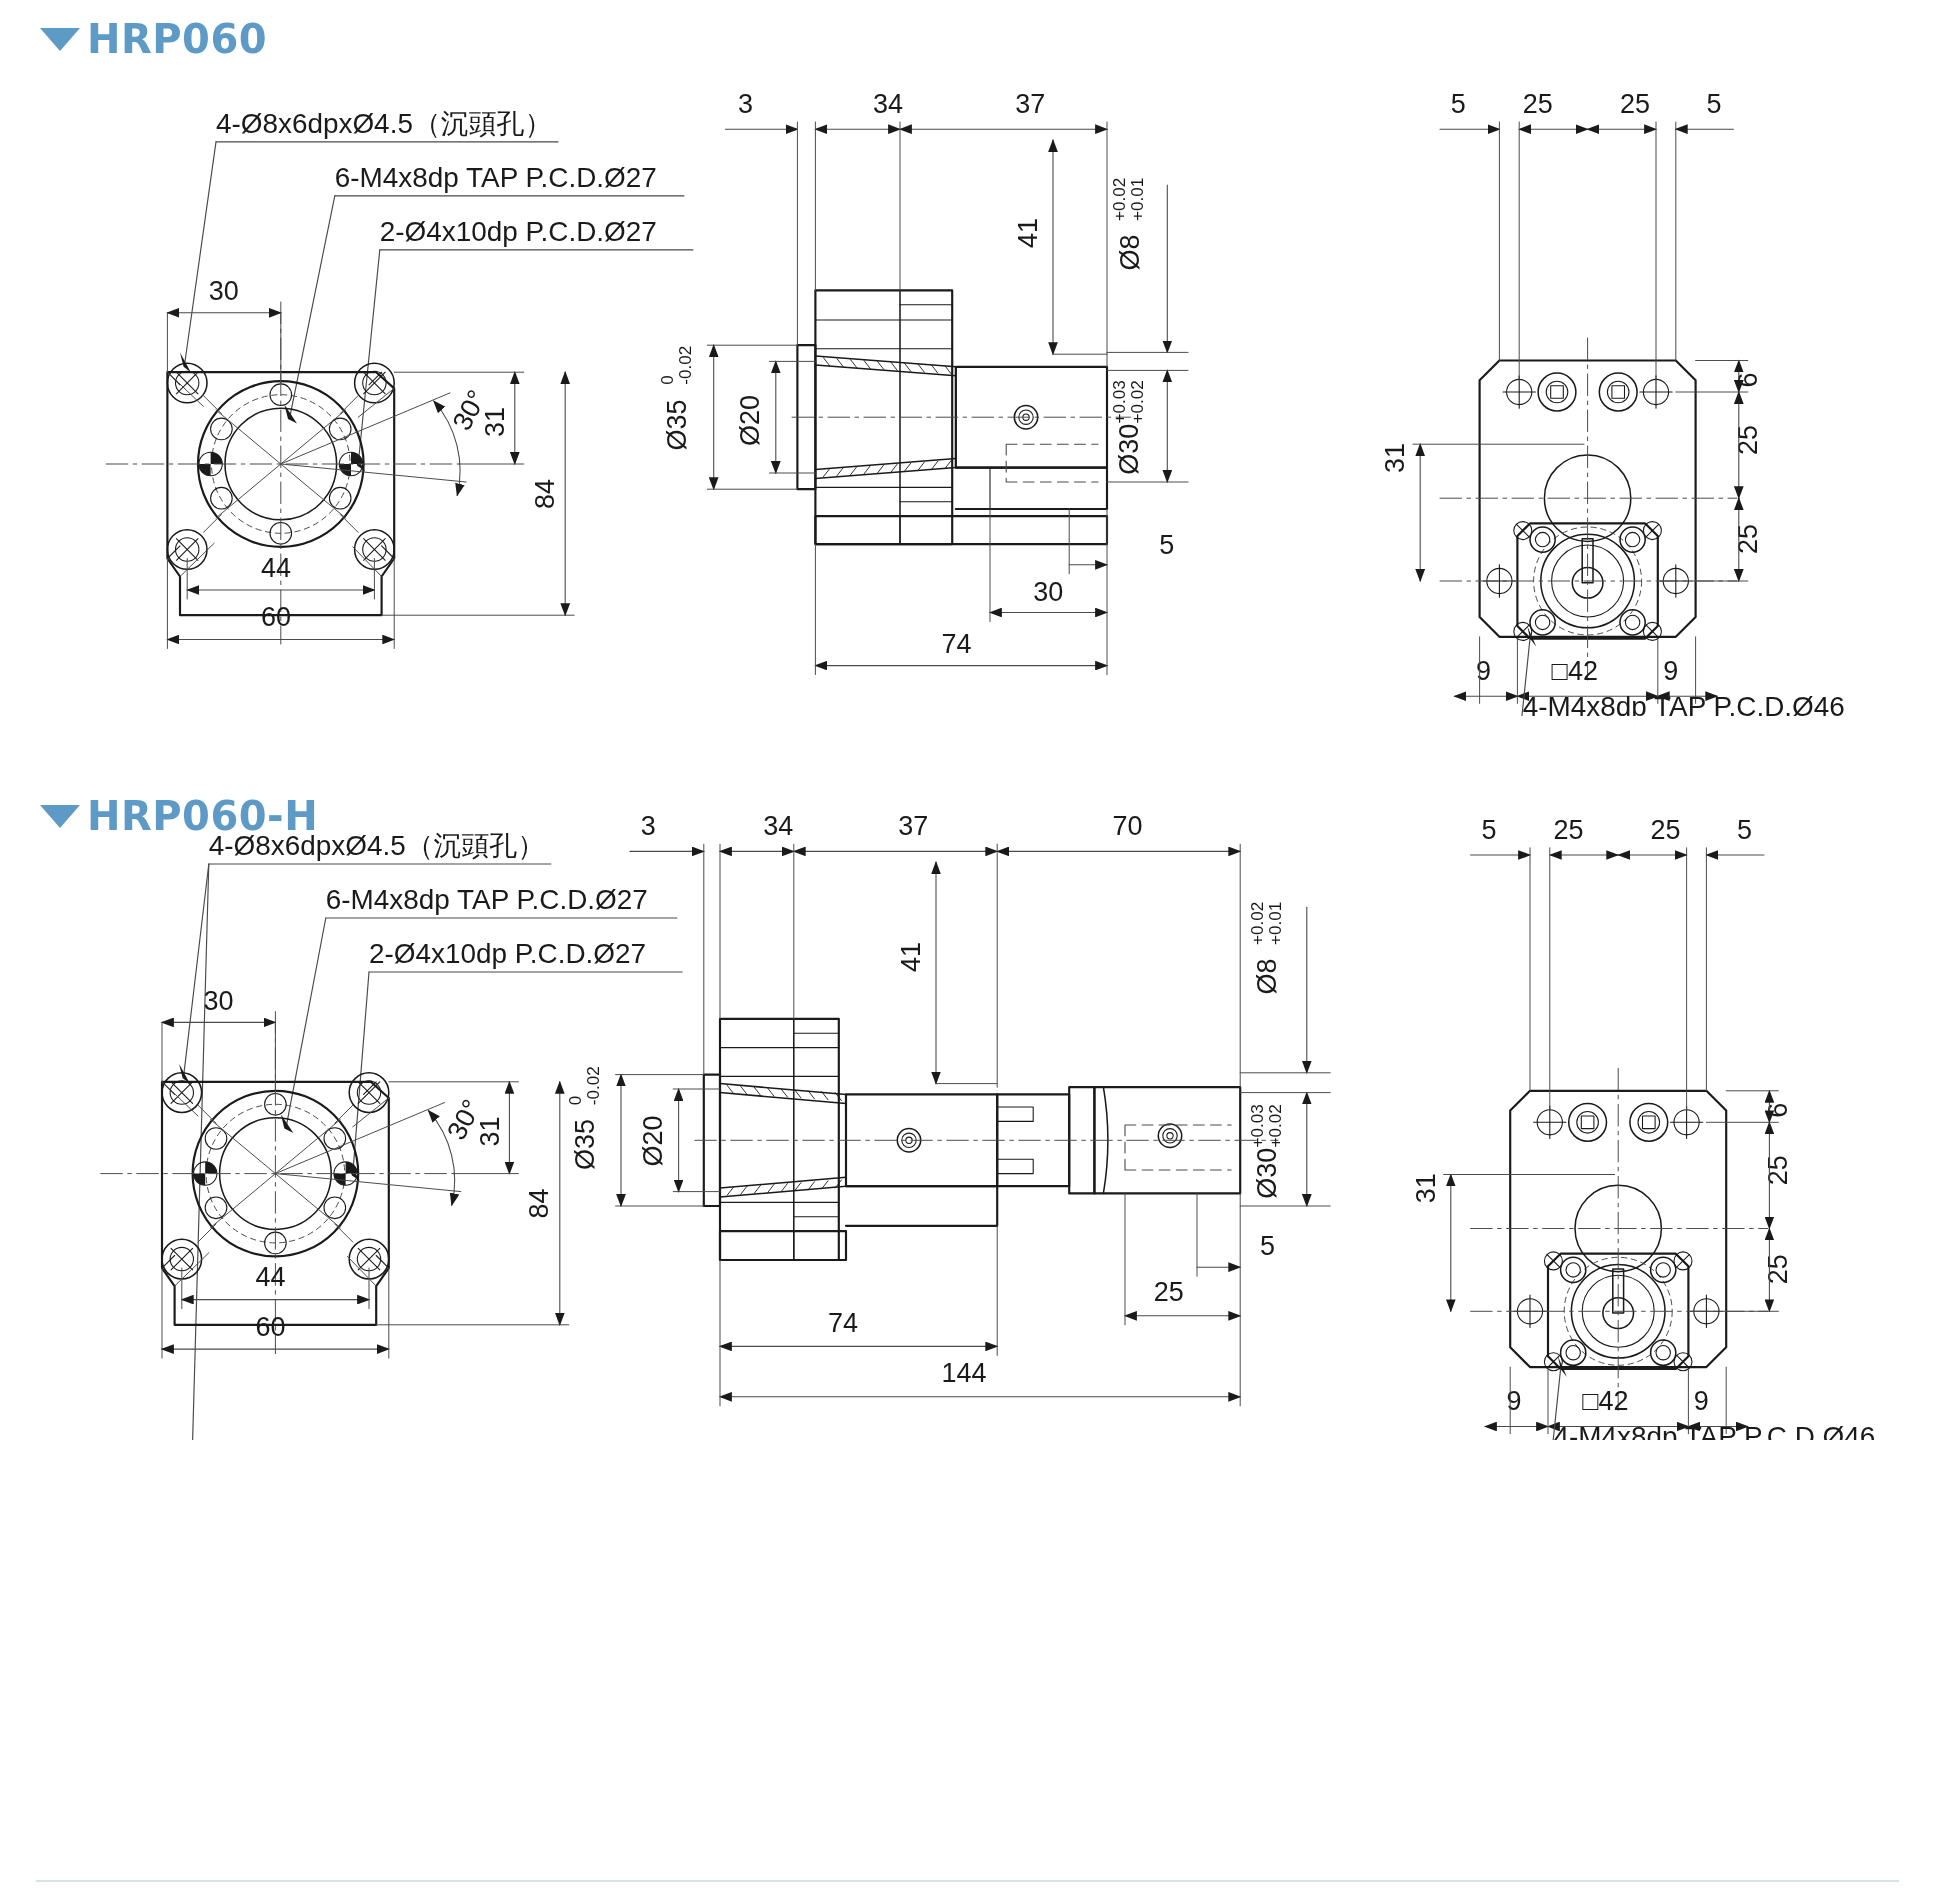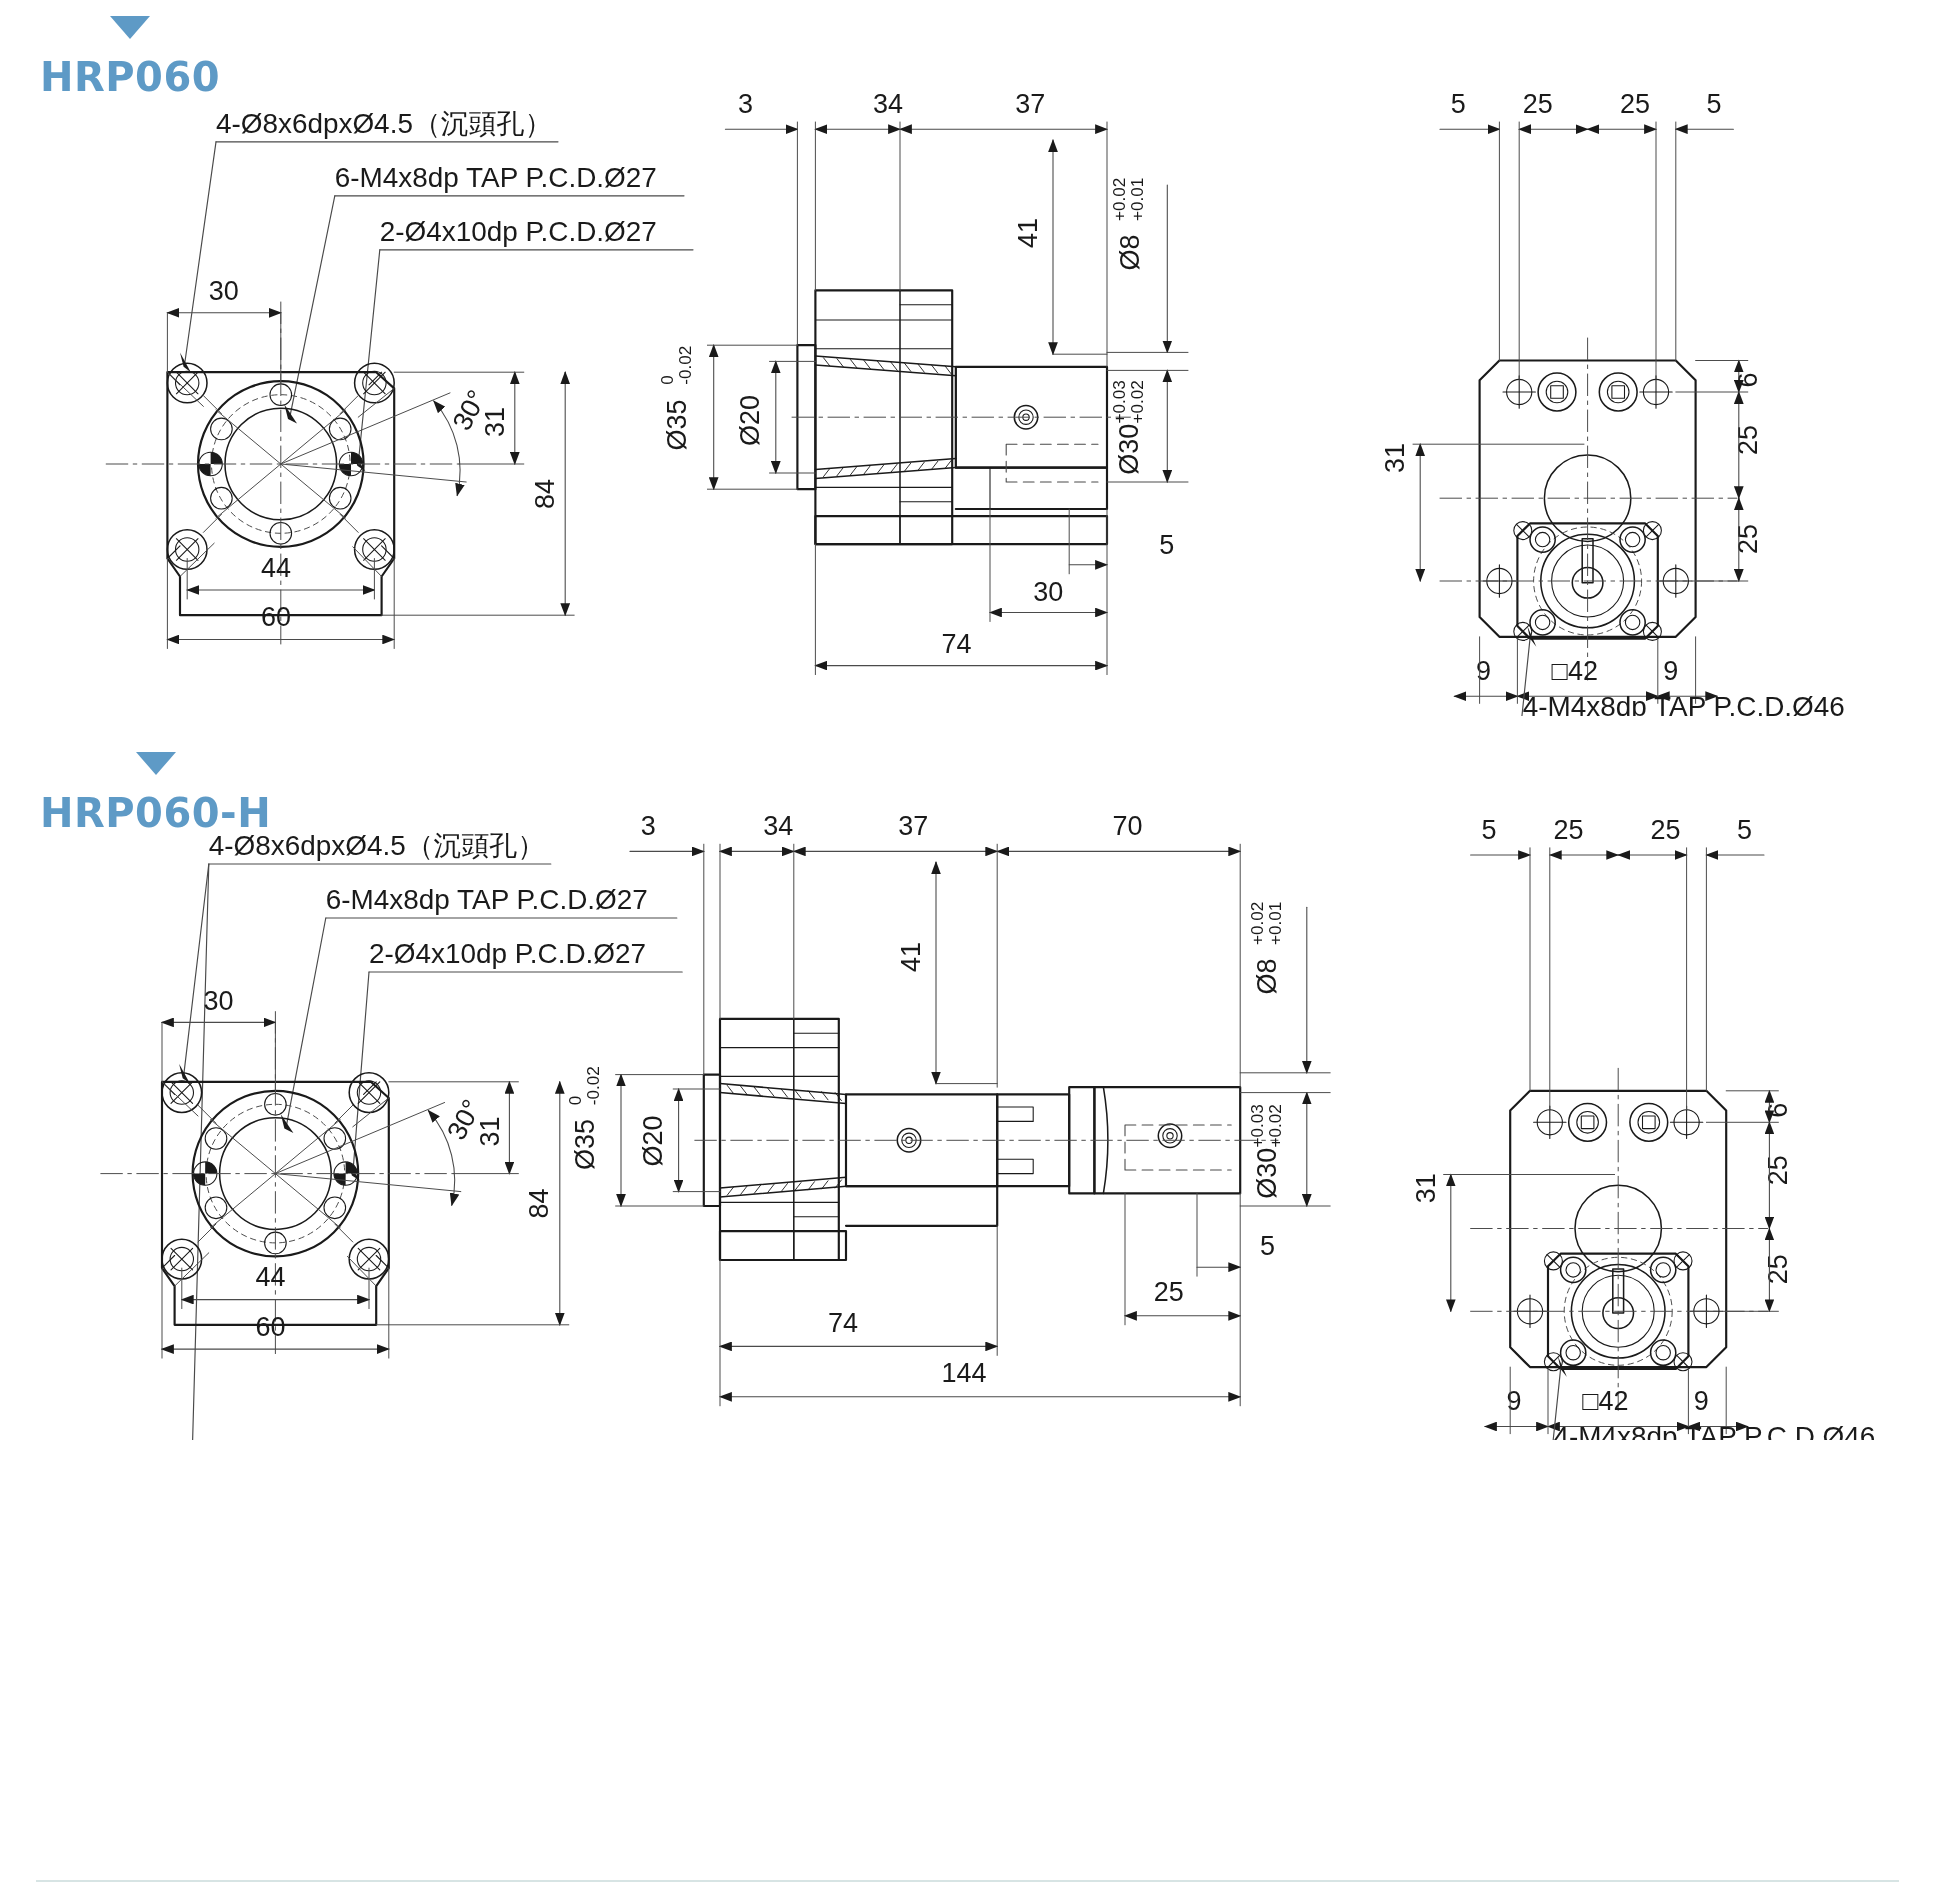--- a/index.html
+++ b/index.html
@@ -14,22 +14,21 @@
     position: relative;
     overflow: hidden;
   }
   .page { position: absolute; inset: 0; }
 
   
   .section-header {
     position: absolute;
     display: flex;
     align-items: center;
-    gap: 15px;
-    flex-direction: column;
+    gap: 7px;
   }
   .tri {
     width: 0; height: 0;
     border-left: 20px solid transparent;
     border-right: 20px solid transparent;
     border-top: 23.4px solid #5e9ac6;
   }
   .section-title {
     font-size: 40px;
     font-weight: bold;
@@ -346,21 +345,21 @@
       <path class="el" d="M1644,612 L1644,686 M1686,614 L1686,686 M1842,614 L1842,686 M1884,612 L1884,686"></path>
 
       <text class="tb" x="1692" y="592" transform="translate(0,108)">4-M4x8dp TAP P.C.D.Ø46</text>
       <path class="ld" d="M1690,710 L2054,710"></path>
       <path class="ld" d="M1690,710 L1700,614"></path>
       <path d="M1697,600 L1707,623 L1700,614 z" fill="#1a1a1a" stroke="none"></path>
     </g>
   </svg>
   </div>
 
-  <div class="section-header" style="left:40px; top:752px;align-items:center;">
+  <div class="section-header" style="left:40px; top:793px;align-items:center;">
     <div class="tri"></div>
     <div class="section-title">HRP060-H</div>
   </div>
 
   <div class="dwg" style="left:0px; top:810px;">
   <svg width="1935" height="630" viewBox="0 0 2150 700" xmlns="http://www.w3.org/2000/svg" stroke="#1a1a1a" fill="none" stroke-linecap="round" stroke-linejoin="round">
     <defs>
       <marker id="ah2" markerWidth="12" markerHeight="9" refX="11" refY="4.5" orient="auto">
         <path d="M0,0 L12,4.5 L0,9 z" fill="#1a1a1a" stroke="none"></path>
       </marker>

